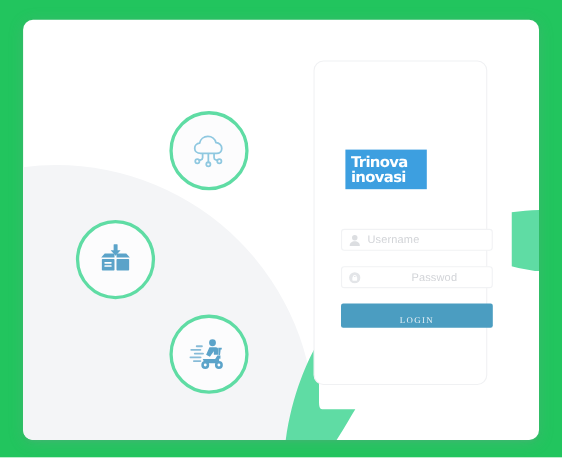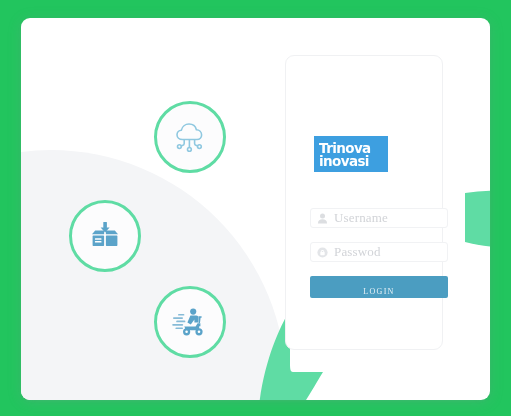--- a/index.html
+++ b/index.html
@@ -138,35 +138,35 @@
     height: 20px;
     border: 1px solid #f1f2f4;
     border-radius: 3px;
     background: #ffffff;
     box-sizing: border-box;
     display: flex;
     align-items: center;
     padding-left: 6px;
   }
   #field-username { top: 152px; }
-  #field-password { top: 186px; }
+  #field-password { top: 186px; gap: 40px; }
 
   .field-icon {
     width: 11px;
     height: 11px;
     flex: 0 0 11px;
     margin-right: 6px;
     display: flex;
     align-items: center;
     justify-content: center;
   }
   .field-placeholder {
     color: #d2d4d8;
-    font-size: 13px;
-    font-family: Liberation Serif, serif;
+    font-size: 10px;
+    font-family: Liberation Sans, sans-serif;
     letter-spacing: 0.15px;
     white-space: nowrap;
   }
 
   
   #login-button {
     position: absolute;
     left: 10px;
     top: 220px;
     width: 138px;

